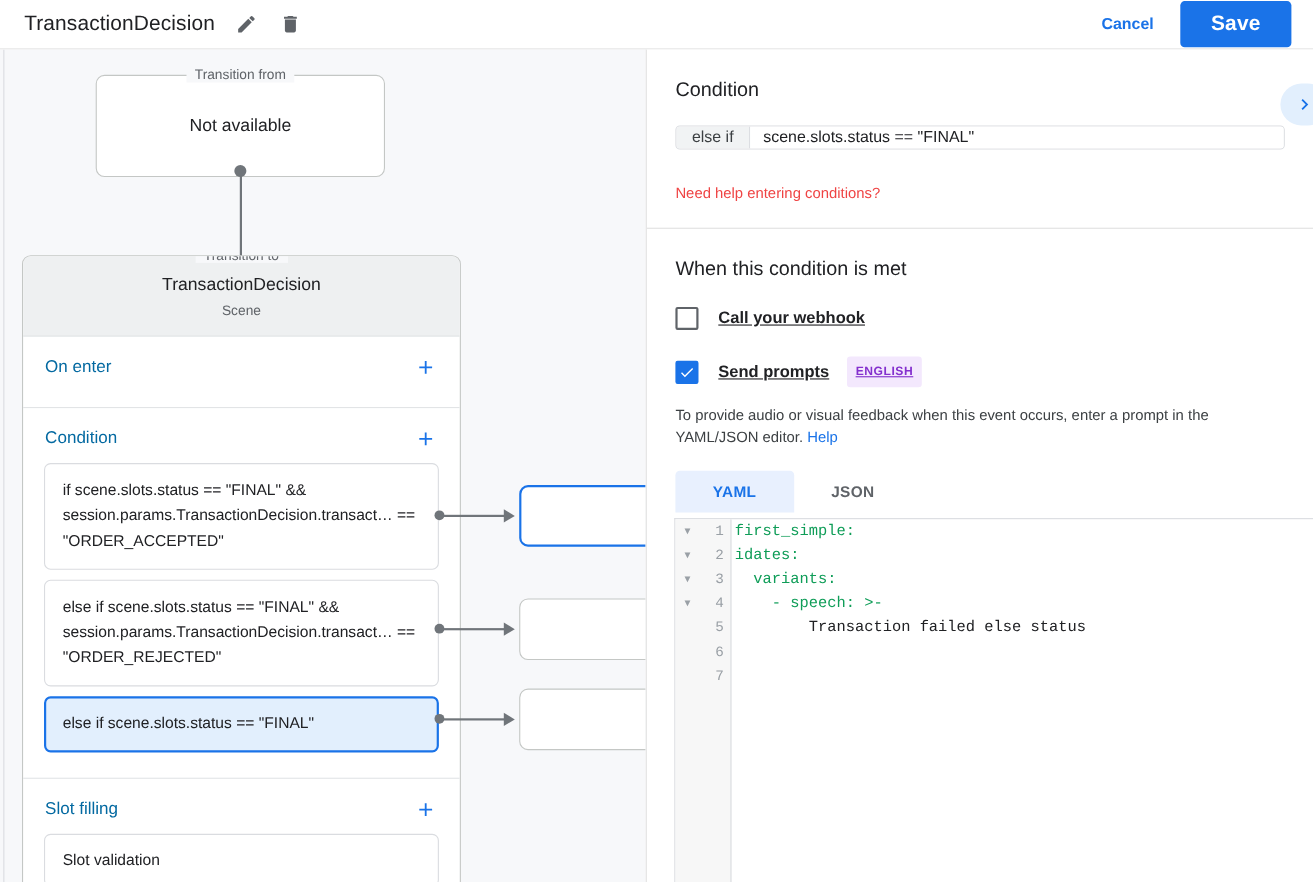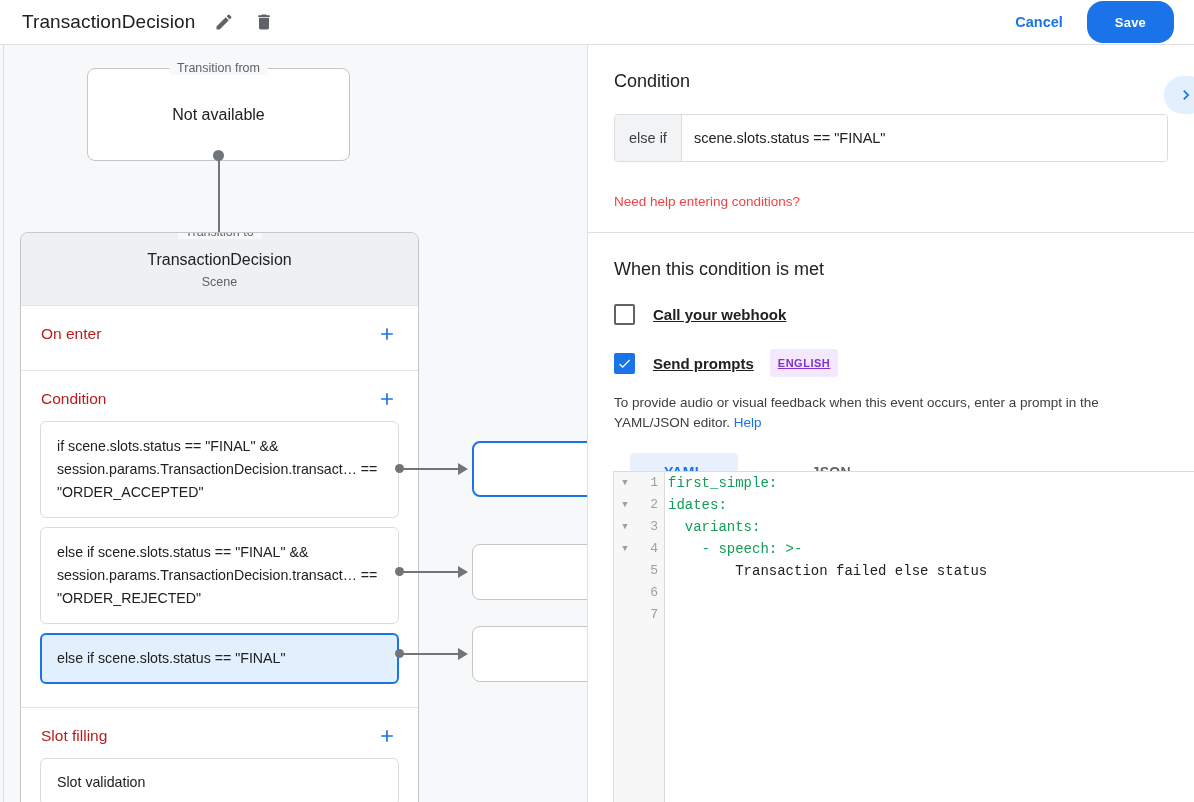--- a/index.html
+++ b/index.html
@@ -42,25 +42,25 @@
     padding: 9px 14px;
     border-radius: 4px;
     cursor: pointer;
     font-family: inherit;
   }
   .btn-save {
     margin-left: 10px; margin-right: 20px;
     background: #1a73e8;
     color: #fff;
     border: none;
-    font-size: 13px;
+    font-size: 19px;
     font-weight: 600;
     padding: 0 28px;
     height: 42px;
-    border-radius: 16px;
+    border-radius: 4px;
     cursor: pointer;
     font-family: inherit;
     letter-spacing: 0.2px;
   }
 
   
   .canvas {
     position: absolute; top: 45px; left: 0;
     width: 587px; height: 757px;
     background: #f7f8fa;
@@ -144,21 +144,21 @@
 
   .sec {
     border-bottom: 1px solid #e2e4e6;
     padding: 0 0 14px 0;
   }
   .sec:last-child { border-bottom: none; }
   .sec-head {
     display: flex; align-items: center; justify-content: space-between;
     padding: 17px 20px 11px 20px;
   }
-  .sec-title { font-size: 15.5px; color: #b91c1c; }
+  .sec-title { font-size: 15.5px; color: #0369a1; }
   .plus {
     width: 22px; height: 22px;
     color: #1a73e8;
     cursor: pointer;
     display: flex; align-items: center; justify-content: center;
   }
   .cond-item {
     margin: 0 19px 9px 19px;
     border: 1px solid #dadce0;
     border-radius: 6px;
@@ -243,21 +243,21 @@
     cursor: pointer;
     color: #1a73e8;
   }
 
   .cond-input-row {
     display: flex;
     margin-top: 22px;
     border: 1px solid #dadce0;
     border-radius: 4px;
     overflow: hidden;
-    height: 48px;
+    height: 22px;
   }
   .cond-prefix {
     background: #f1f3f4;
     border-right: 1px solid #dadce0;
     display: flex; align-items: center;
     padding: 0 14px;
     font-size: 14.5px;
     color: #3c4043;
     white-space: nowrap;
   }
@@ -321,22 +321,21 @@
     line-height: 20px;
     color: #3c4043;
     max-width: 560px;
   }
   .helper .link-inline { color: #1a73e8; cursor: pointer; }
 
   
   .tabs {
     display: flex;
     margin-top: 20px;
-    margin-left: 16px;
-    gap: 40px;
+    margin-left: 0;
   }
   .tab {
     font-size: 14px;
     font-weight: 600;
     padding: 11px 34px;
     border-radius: 4px 4px 0 0;
     color: #5f6368;
     cursor: pointer;
     letter-spacing: 0.3px;
   }

